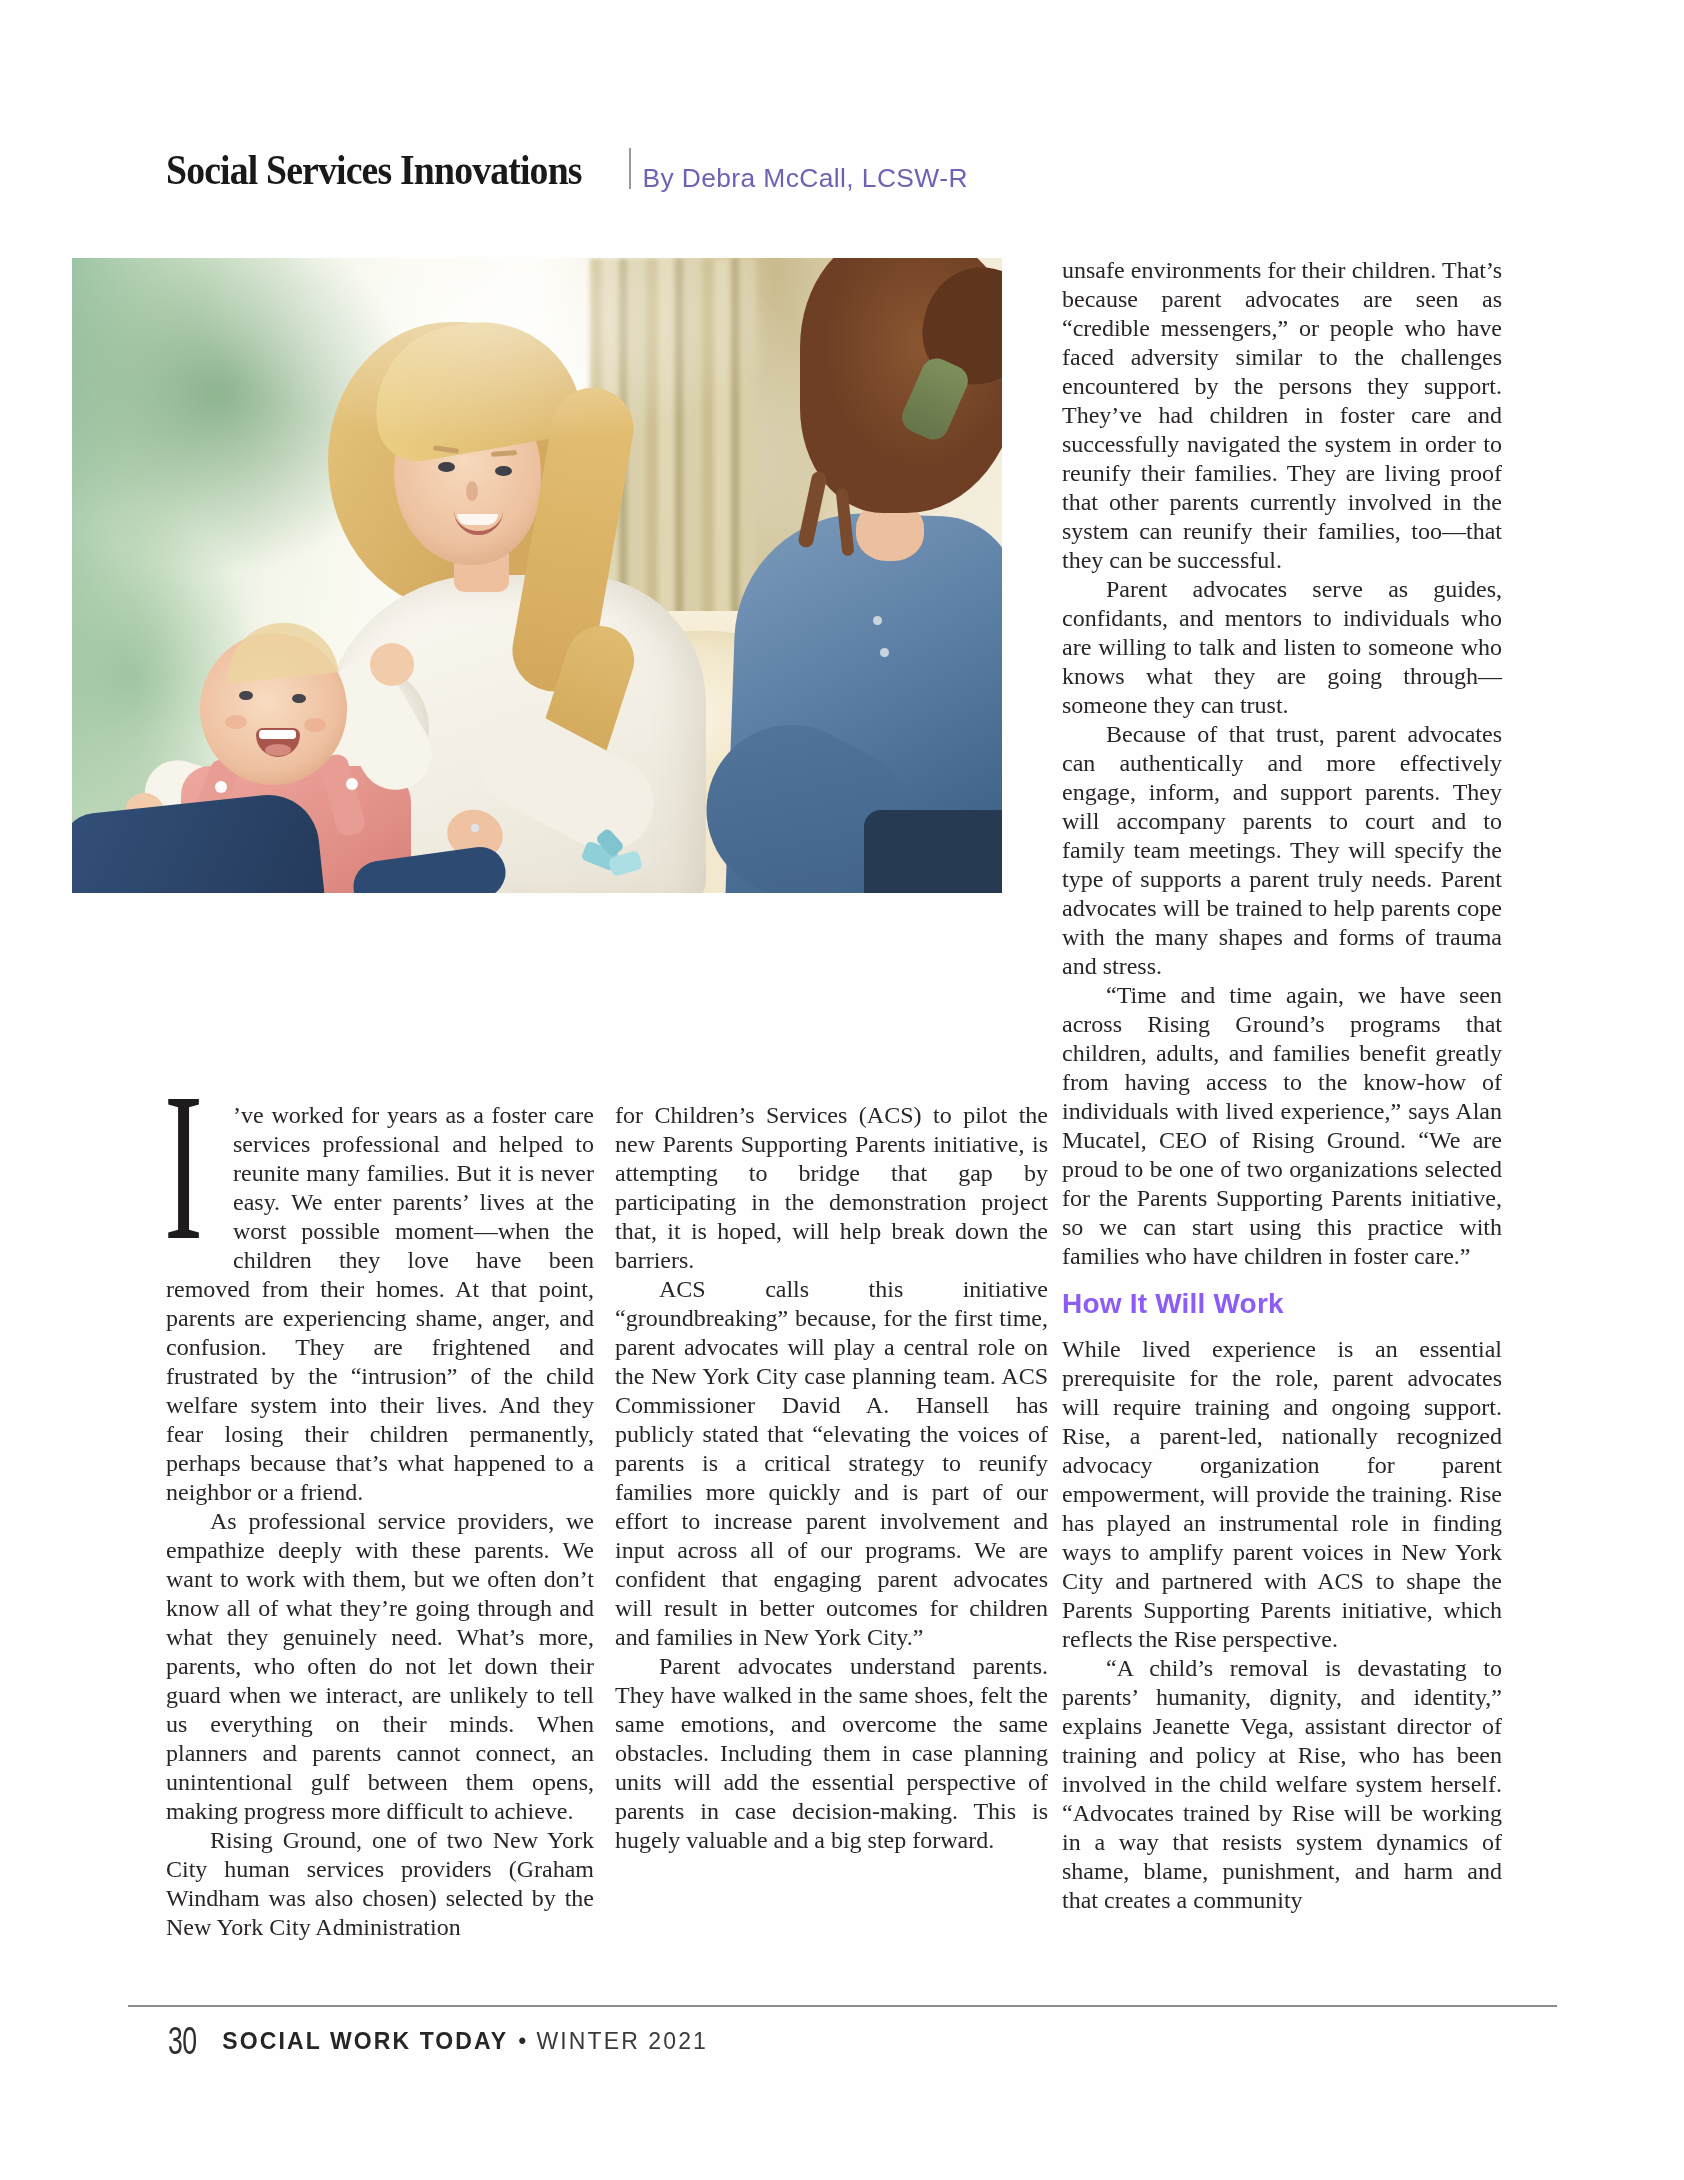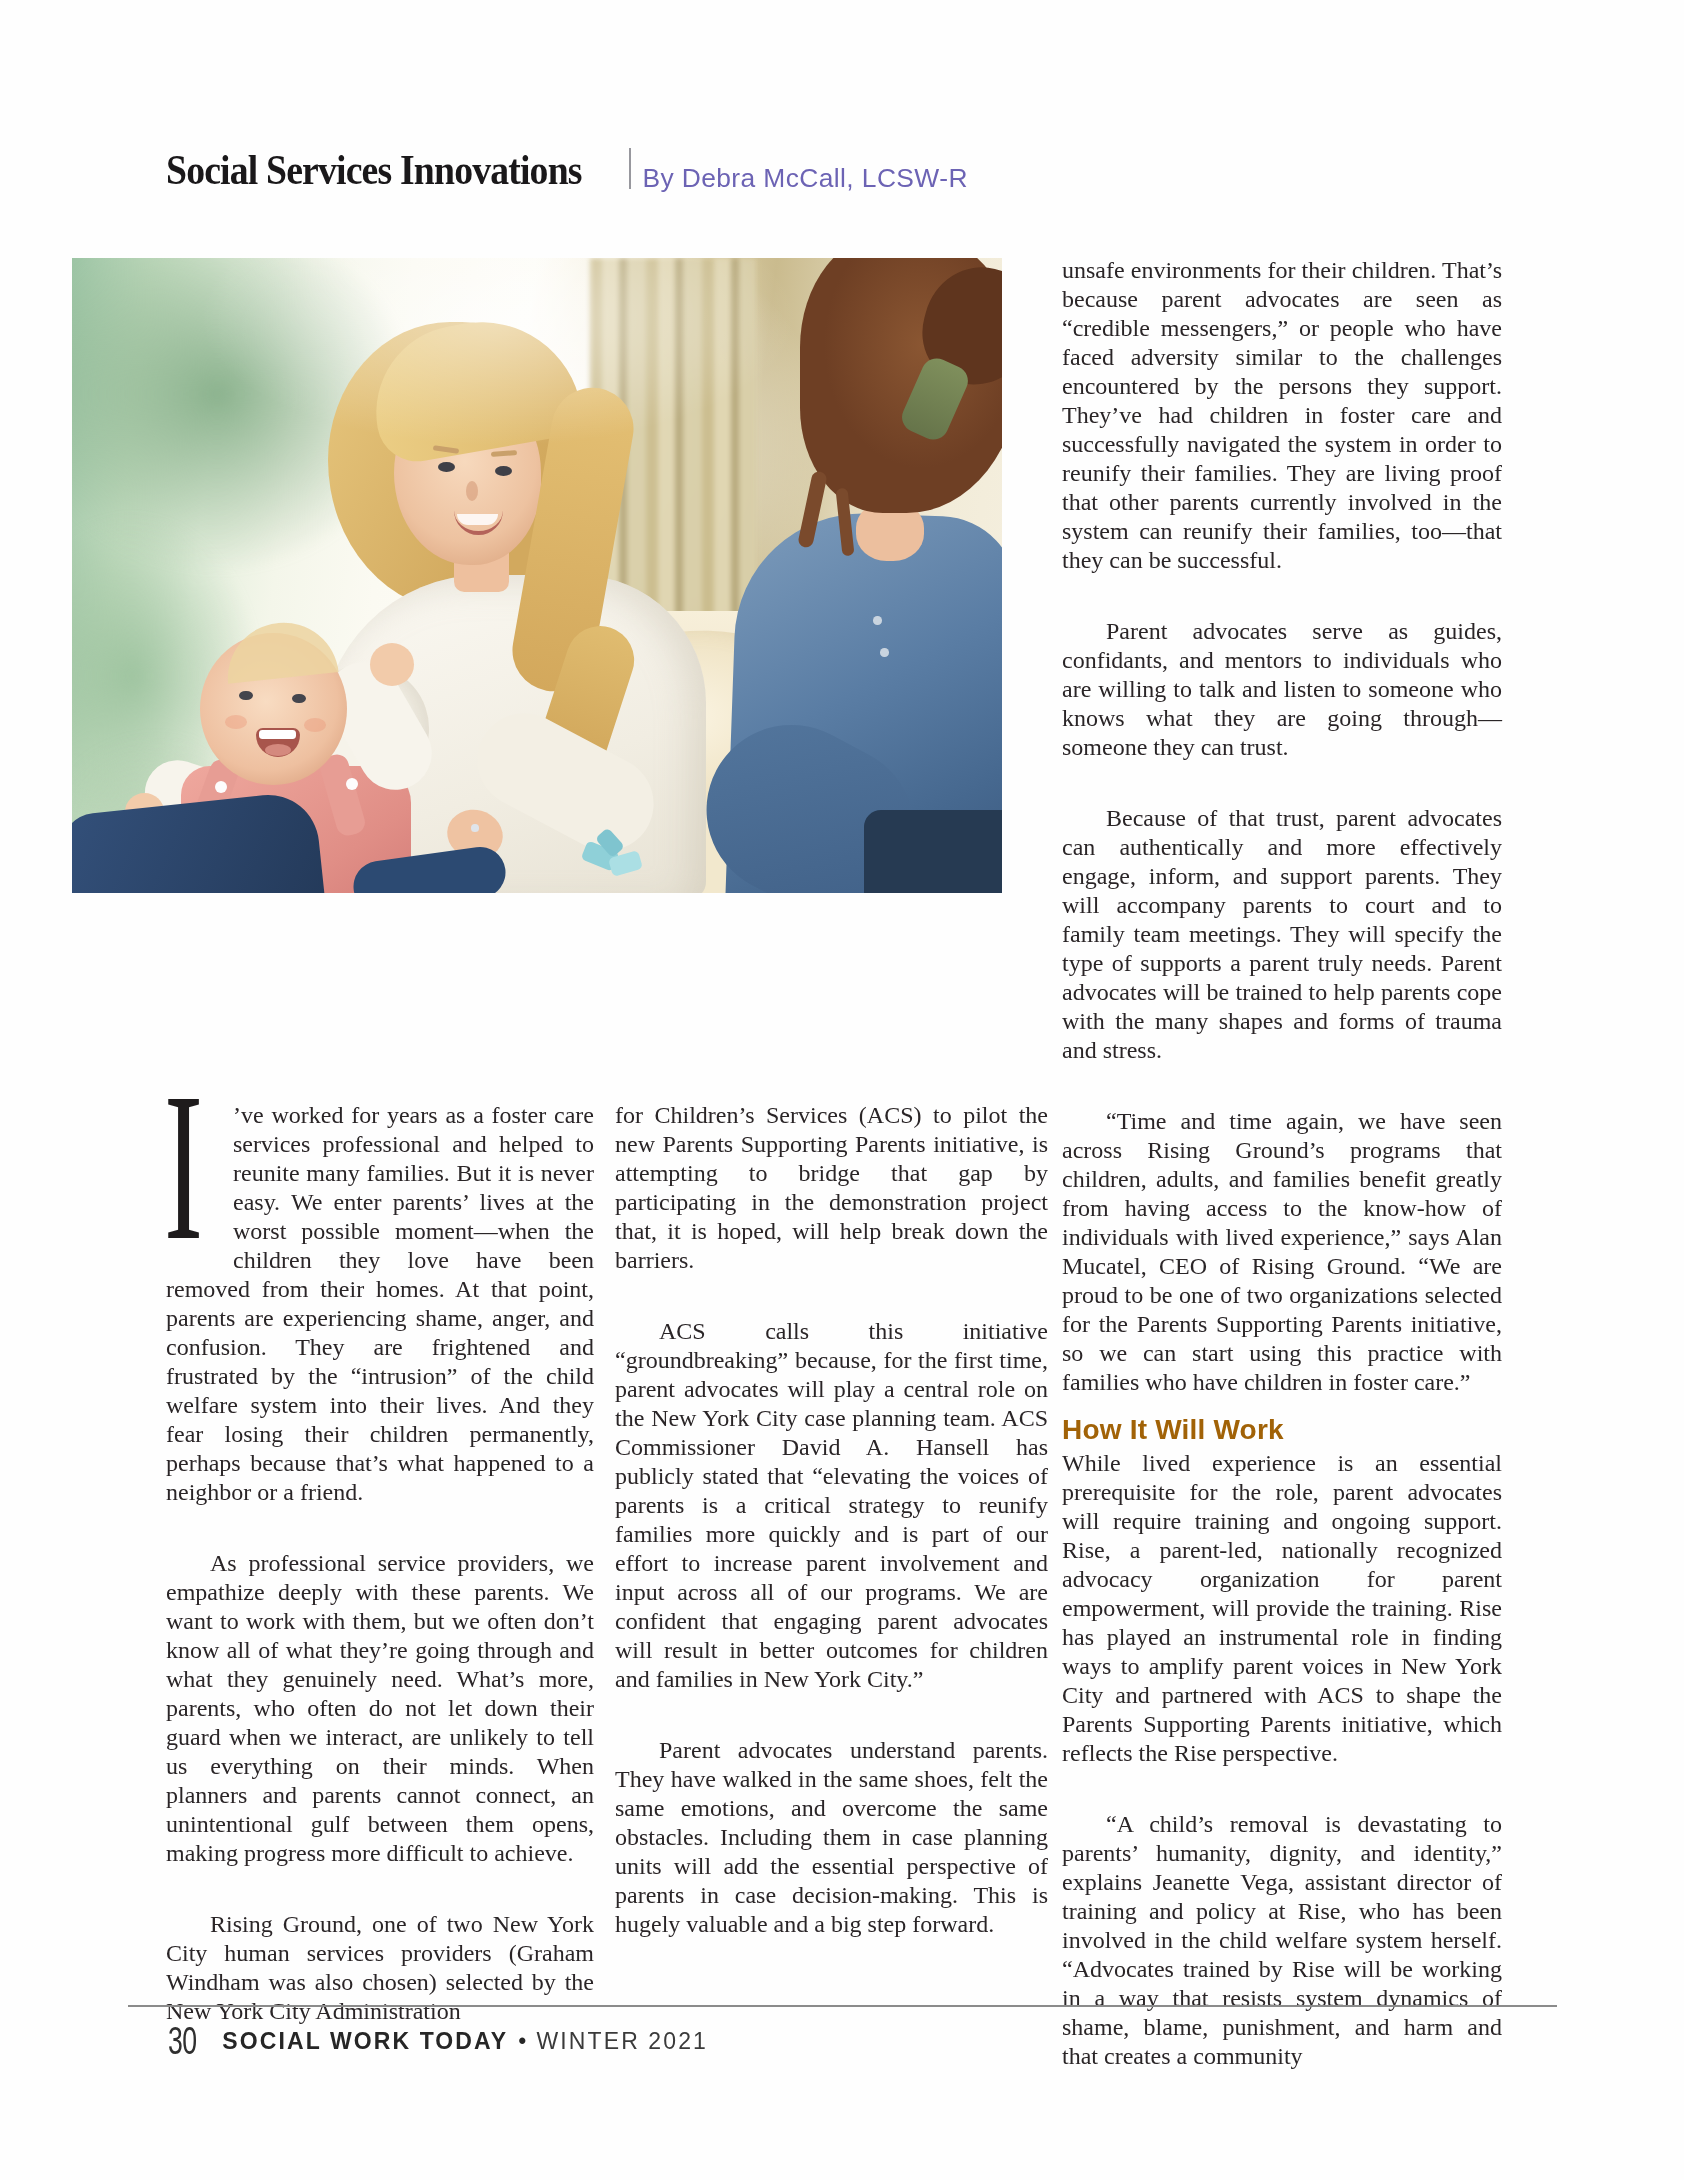--- a/index.html
+++ b/index.html
@@ -117,31 +117,31 @@
      background:radial-gradient(closest-side,rgba(255,255,255,.5),rgba(255,255,255,0));}
 
   
   .headline{position:absolute;left:166px;top:913px;width:903px;color:#1e1b1c;}
   .headline .hl-line{display:block;font-weight:bold;font-size:78px;line-height:78px;letter-spacing:-1.7px;
      transform:scale(.92,1.05);transform-origin:left top;white-space:nowrap;}
 
   
   .col{position:absolute;font-size:24px;line-height:29px;text-align:justify;color:#2a2527;}
   .col p{margin:0;}
-  .col p.indent{text-indent:44px;margin-top:42px;}
+  .col p.indent{text-indent:44px;}
   .col-left{left:166px;top:1101px;width:428px;}
   .col-mid{left:615px;top:1101px;width:433px;}
   .col-right{left:1062px;top:256px;width:440px;}
 
   .dropcap{float:left;width:43px;height:147px;margin:3.4px 24px 0 0;position:relative;}
   .dropcap span{position:absolute;left:-1.7px;top:-44px;font-size:213px;line-height:1;color:#1e1b1c;
      transform:scaleX(.55);transform-origin:left top;}
 
   .subhead{font-family:"Liberation Sans","DejaVu Sans",sans-serif;font-weight:bold;font-size:28px;
-     color:#a16207;margin:17px 0 3px 0;text-align:left;letter-spacing:0.2px;line-height:32px;}
+     color:#8b5cf6;margin:17px 0 15px 0;text-align:left;letter-spacing:0.2px;line-height:32px;}
 
   
   .footer-rule{position:absolute;left:128px;top:2005px;width:1429px;height:1.7px;background:#8b8b8b;}
   .footer{position:absolute;left:168px;top:2020px;display:flex;align-items:center;
      font-family:"Liberation Sans","DejaVu Sans",sans-serif;color:#2e2e2e;}
   .folio{font-size:37px;font-weight:400;color:#2f2f2f;display:inline-block;
      transform:scale(.72,1.05);transform-origin:left center;letter-spacing:-0.9px;}
   .mag-name{font-weight:bold;font-size:23px;letter-spacing:2.1px;margin-left:15px;color:#262626;}
   .mag-bullet{font-size:23px;margin:0 10.2px;color:#262626;}
   .mag-issue{font-size:23px;letter-spacing:2.1px;color:#3a3a3a;}

